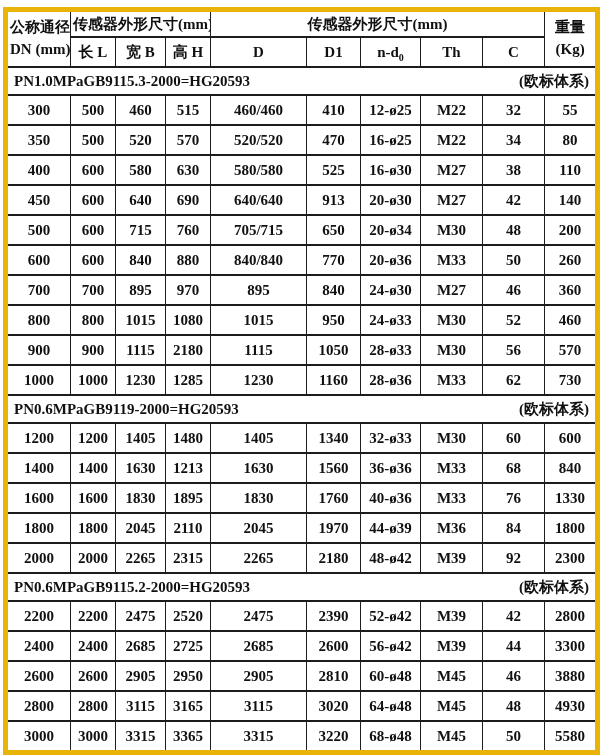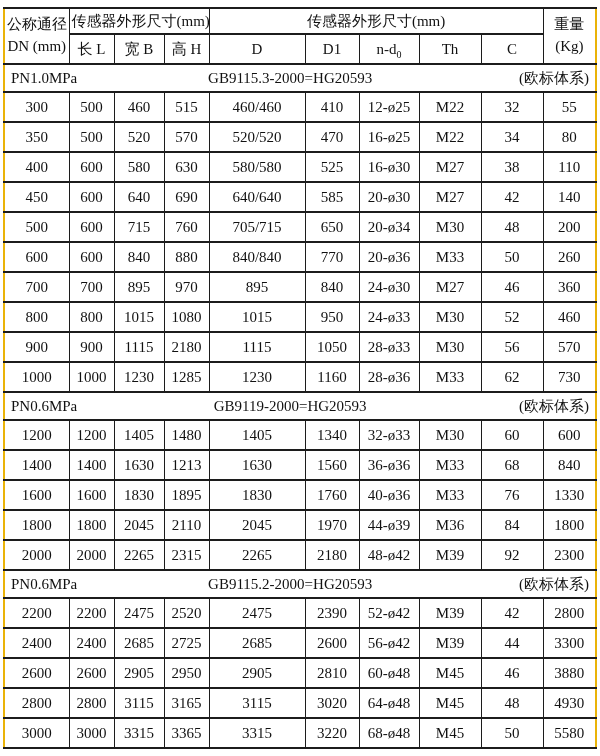--- a/index.html
+++ b/index.html
@@ -26,41 +26,42 @@
     border-left-width: 1px;
     border-right-width: 1px;
     text-align: center;
     vertical-align: middle;
     font-size: 15px;
     padding: 0 2px;
     overflow: hidden;
     white-space: nowrap;
   }
   table.spec {
-    border: 2px solid #eab308;
+    border: 5px solid #eab308;
+    font-weight: bold;
   }
   tr.h1 td { height: 24px; }
   tr.h2 td { height: 28px; text-align: center; }
   td.two-line { line-height: 1.45; }
   tr.section td {
     height: 26px;
     padding: 0 6px;
   }
   tr.section .section-inner {
     display: flex;
     align-items: center;
     width: 100%;
   }
   tr.section .pressure {
     flex: 0 0 66px;
     text-align: left;
   }
   tr.section .standard {
     flex: 1 1 auto;
-    text-align: center;
+    text-align: left;
   }
   tr.section .note {
     flex: 0 0 auto;
     text-align: right;
     margin-left: 16px;
   }
   tr.data td { height: 28px; }
   sub {
     font-size: 10px;
     line-height: 0;
@@ -151,21 +152,21 @@
         <td>M27</td>
         <td>38</td>
         <td>110</td>
       </tr>
       <tr class="data">
         <td>450</td>
         <td>600</td>
         <td>640</td>
         <td>690</td>
         <td>640/640</td>
-        <td>585</td>
+        <td>913</td>
         <td>20-ø30</td>
         <td>M27</td>
         <td>42</td>
         <td>140</td>
       </tr>
       <tr class="data">
         <td>500</td>
         <td>600</td>
         <td>715</td>
         <td>760</td>

